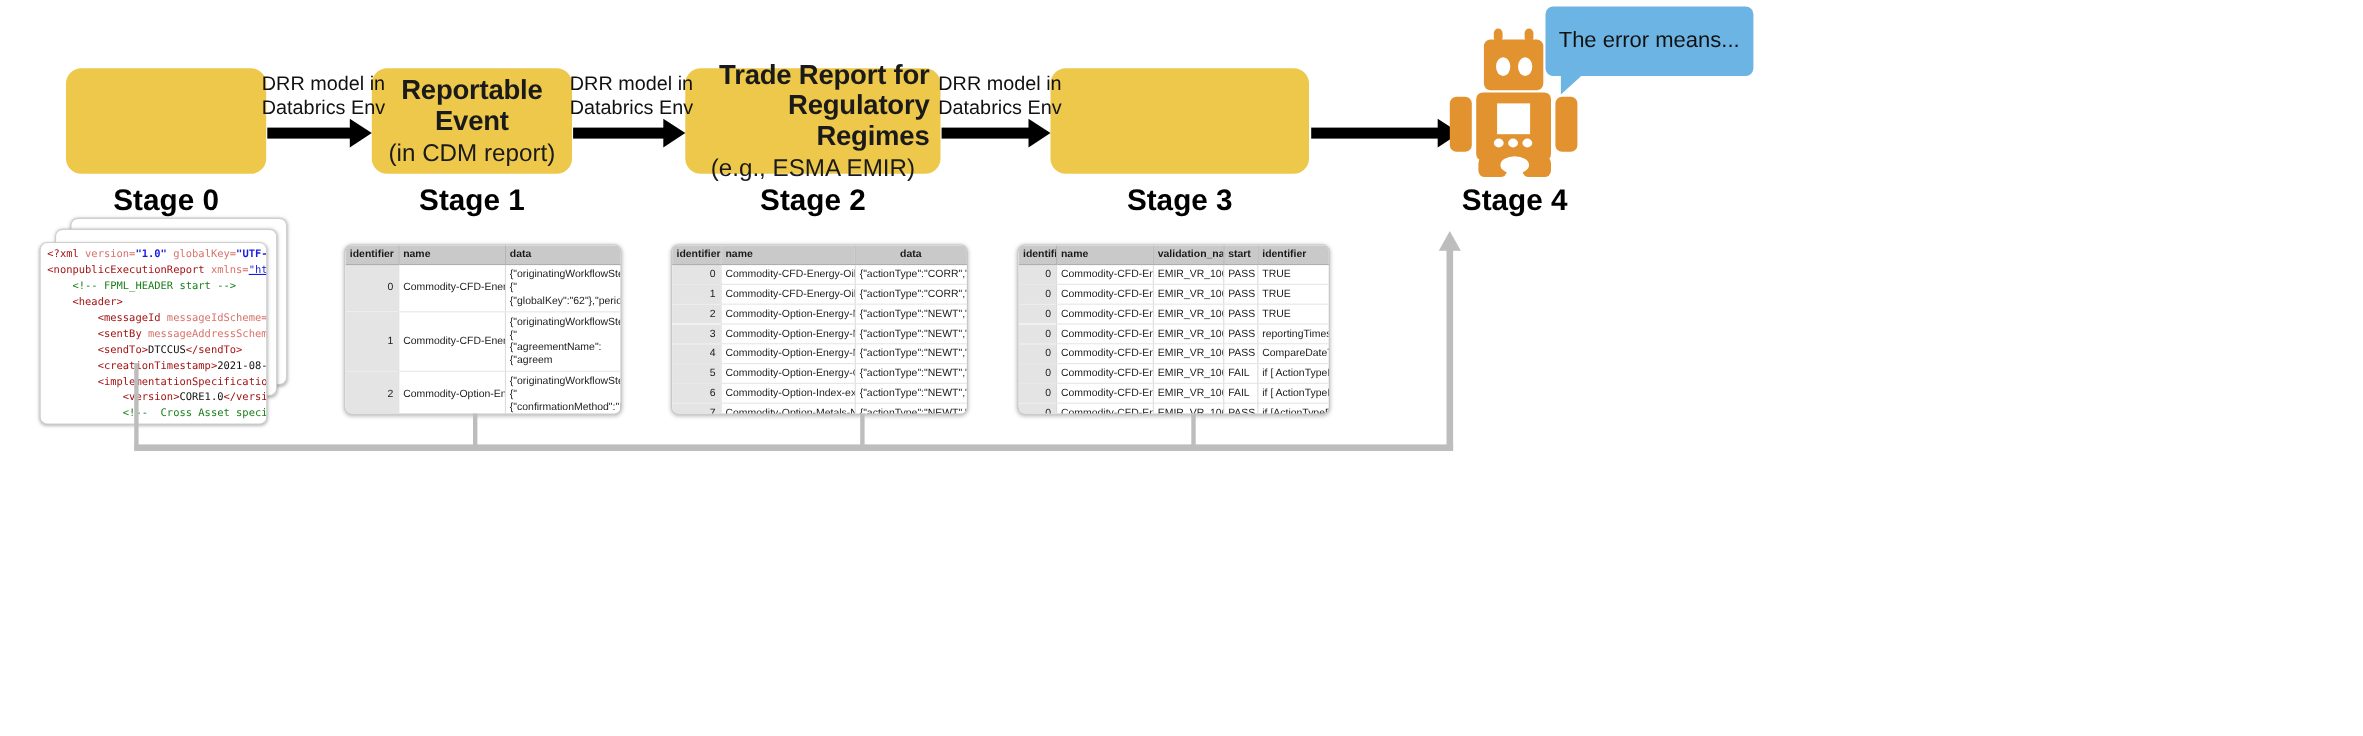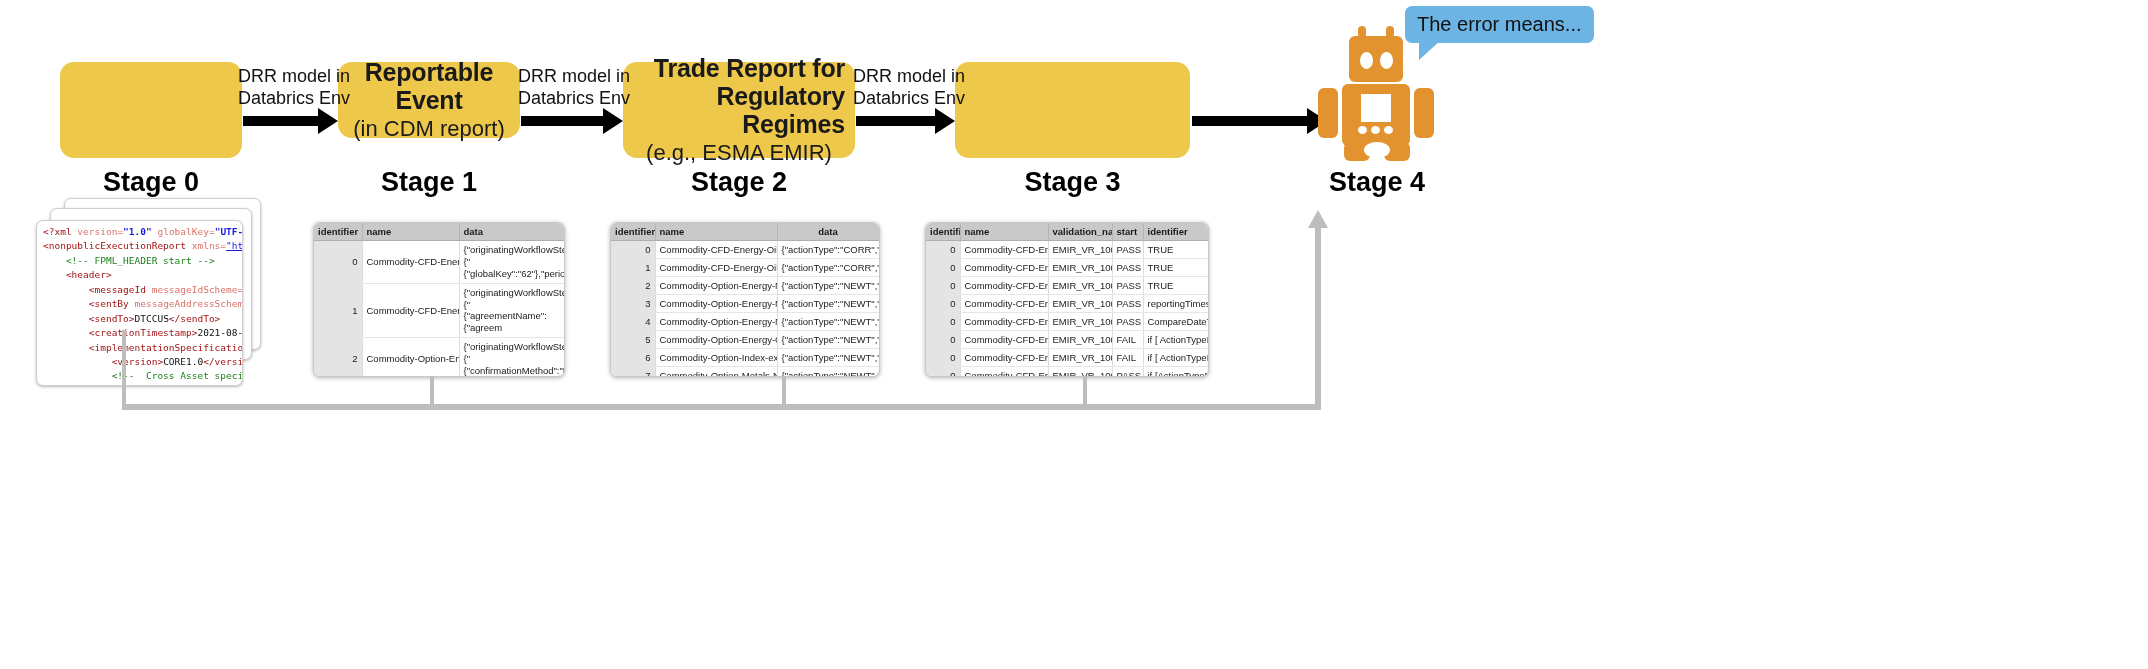--- a/index.html
+++ b/index.html
@@ -25,21 +25,21 @@
 
   
   .robot{position:absolute;}
   .rb{position:absolute;background:#e2922f;}
   .rb.round{border-radius:6px;}
   .white{position:absolute;background:#ffffff;}
   .eye{position:absolute;background:#fff;border-radius:50%;}
 
   
   .bubble{position:absolute;background:#6cb4e4;border-radius:7px;
-          padding:7px 12px;font-size:20px;color:#111;white-space:nowrap;}
+          padding:20px 12px;font-size:20px;color:#111;white-space:nowrap;}
   .bubble .tail{position:absolute;left:14px;bottom:-17px;width:0;height:0;
           border-left:0 solid transparent;border-right:22px solid transparent;
           border-top:20px solid #6cb4e4;}
 
   
   .xmlstack{position:absolute;}
   .xmlcard{position:absolute;background:#fff;border:1px solid #cfcfcf;border-radius:7px;
            box-shadow:0 1px 3px rgba(0,0,0,.28);overflow:hidden;}
   .xmlcard pre{margin:0;padding:4px 6px;font-family:"DejaVu Sans Mono",monospace;
            font-size:9.5px;line-height:1.52;white-space:pre;color:#111;}
@@ -70,21 +70,21 @@
   .uparrow .tip{position:absolute;left:0;top:0;width:0;height:0;
         border-left:10px solid transparent;border-right:10px solid transparent;
         border-bottom:18px solid #bdbdbd;}
 </style>
 </head>
 <body>
 
 <div class="stage-box" style="left:60px;top:62px;width:182px;height:96px;">
 </div>
 
-<div class="stage-box" style="left:338px;top:62px;width:182px;height:76px;">
+<div class="stage-box" style="left:338px;top:62px;width:182px;height:96px;">
   <div class="t1">Reportable Event</div>
   <div class="t2">(in CDM report)</div>
 </div>
 
 <div class="stage-box" style="left:623px;top:62px;width:232px;height:96px;">
   <div class="t1" style="max-width:215px;text-align:right;">Trade Report for Regulatory Regimes</div>
   <div class="t2">(e.g., ESMA EMIR)</div>
 </div>
 
 <div class="stage-box" style="left:955px;top:62px;width:235px;height:96px;">

